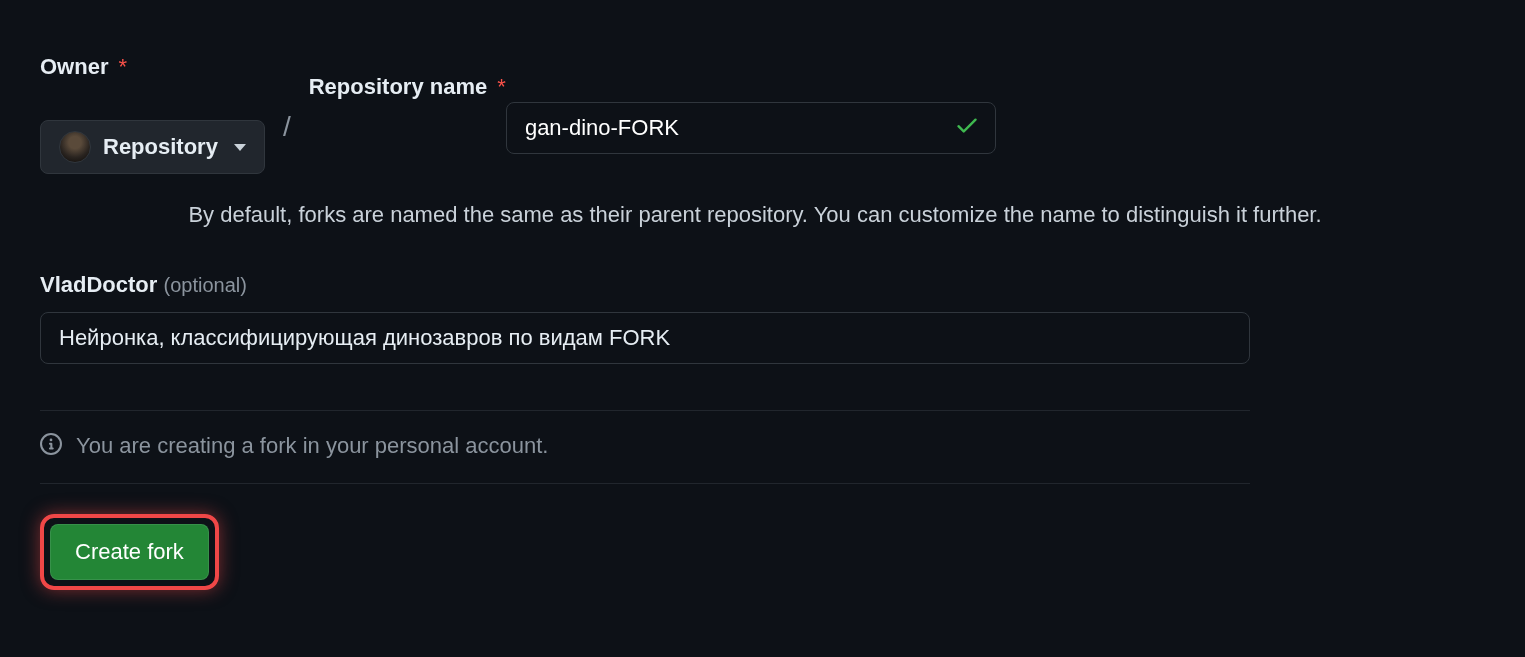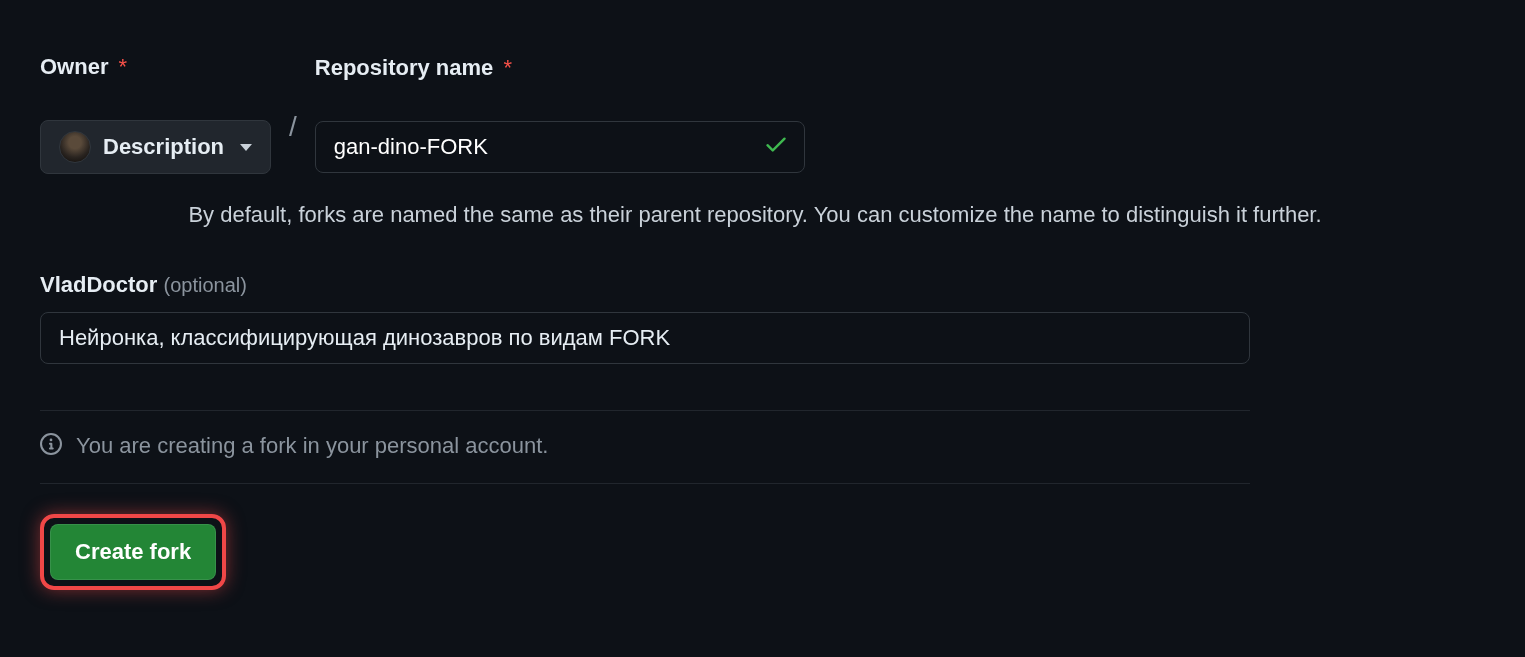--- a/index.html
+++ b/index.html
@@ -19,21 +19,21 @@
     }
     .required { color: #f85149; margin-left: 4px; }
     .owner-repo-row {
       display: flex;
       align-items: center;
       gap: 18px;
       margin-bottom: 24px;
       margin-top: 24px;
     }
     .owner-col { display: flex; flex-direction: column; }
-    .repo-col { display: flex; flex-direction: column; }
+    .repo-col { display: flex; flex-direction: row; }
     .owner-select {
       display: inline-flex;
       align-items: center;
       gap: 12px;
       background: #21262d;
       border: 1px solid #30363d;
       border-radius: 8px;
       padding: 10px 18px;
       cursor: pointer;
       color: #e6edf3;
@@ -128,38 +128,38 @@
       box-shadow: 0 0 18px rgba(240,71,71,0.5);
       margin-top: 12px;
     }
     .create-btn {
       background: #238636;
       border: 1px solid rgba(240,246,252,0.1);
       border-radius: 8px;
       padding: 14px 24px;
       color: #ffffff;
       font-size: 22px;
-      font-weight: 700;
+      font-weight: 400;
       cursor: pointer;
     }
   </style>
 </head>
 <body>
 
 
 
 <div class="owner-repo-row">
   <div class="owner-col">
     <div class="label-row">
       <span class="field-label">Owner</span>
       <span class="required">*</span>
     </div>
     <button class="owner-select">
       <span class="avatar"></span>
-      <span>Description</span>
+      <span>Repository</span>
       <span class="caret"></span>
     </button>
   </div>
 
   <div class="slash">/</div>
 
   <div class="repo-col">
     <div class="label-row">
       <span class="field-label">Repository name</span>
       <span class="required">*</span>

